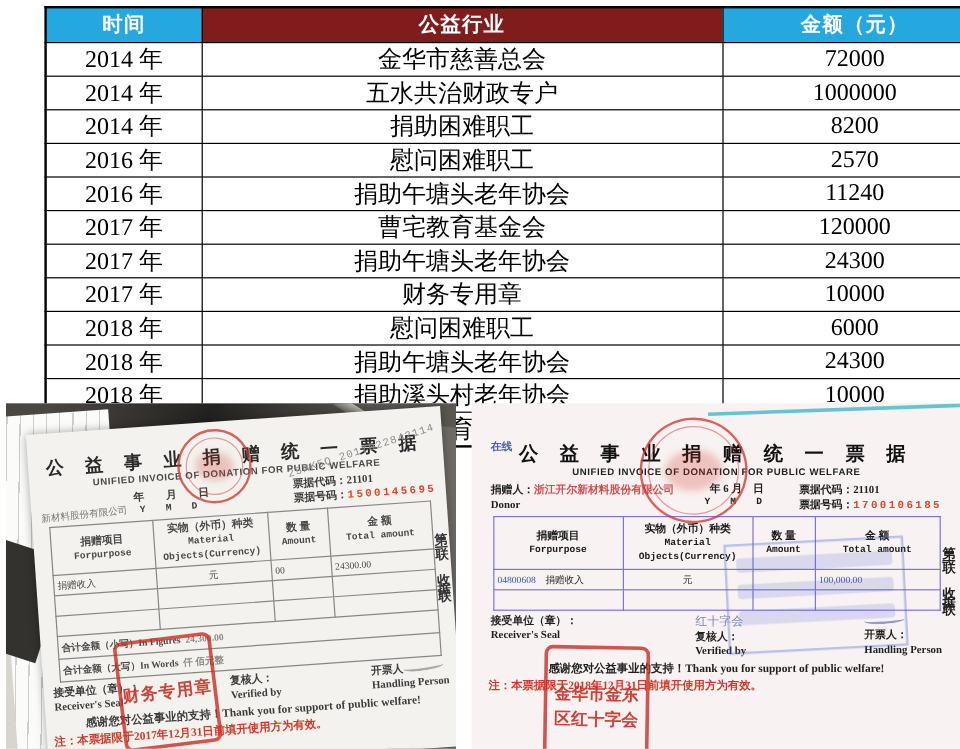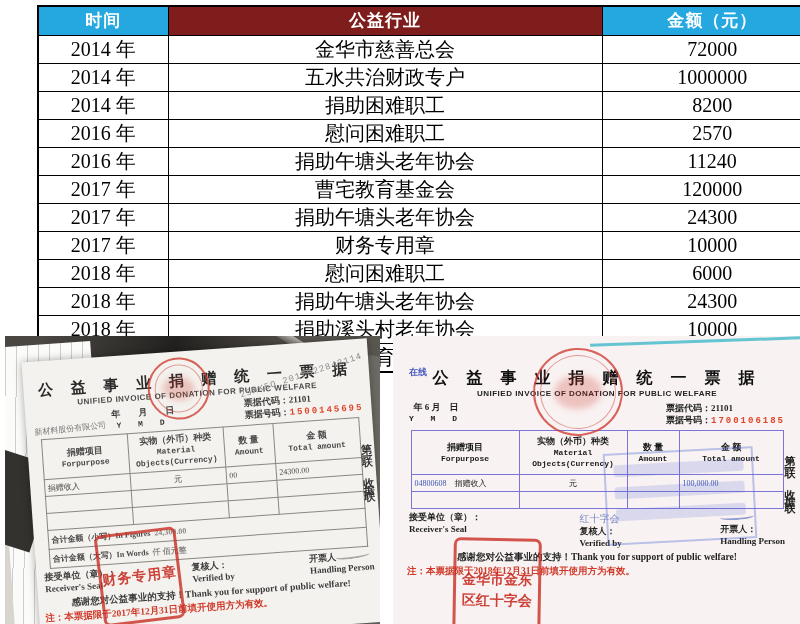--- a/index.html
+++ b/index.html
@@ -305,20 +305,24 @@
   <div class="online-tag">在线</div>
 
   <div class="receipt-r">
     <div class="rc-title">公 益 事 业 捐 赠 统 一 票 据</div>
     <div class="rc-sub">UNIFIED INVOICE OF DONATION FOR PUBLIC WELFARE</div>
     <div class="stamp-round">
         <span class="blob"></span>
       </div>
 
     <div class="meta-row" style="padding-top:4px">
+      <div class="donor-line">
+        <span>捐赠人：</span><span class="donor-red">浙江开尔新材料股份有限公司</span><br>
+        <span class="en">Donor</span>
+      </div>
       <div class="ymd">
         <div>年 6 月　日</div>
         <div class="en">Y  M  D</div>
       </div>
       <div class="codes">
         <div><span>票据代码：</span><span>21101</span></div>
         <div><span>票据号码：</span><span class="num-red">1700106185</span></div>
       </div>
     </div>
 

